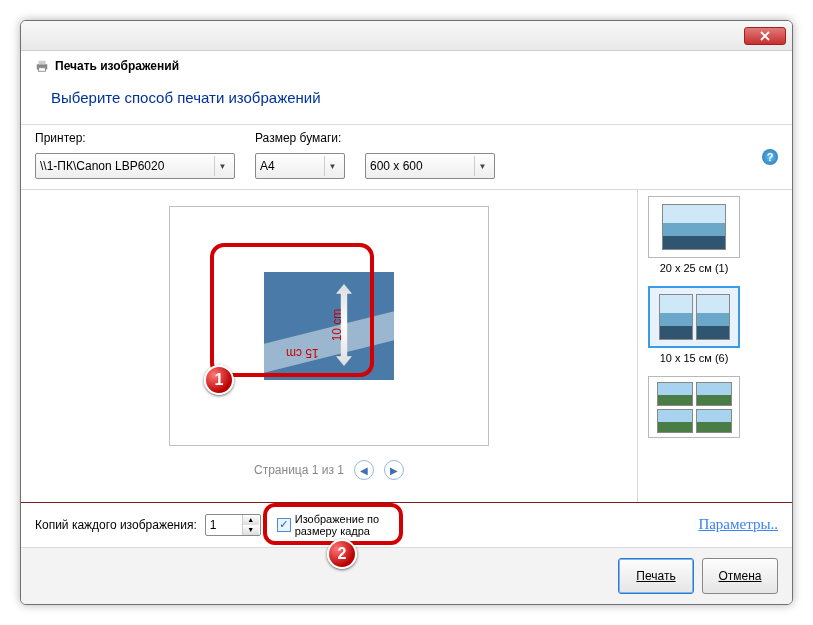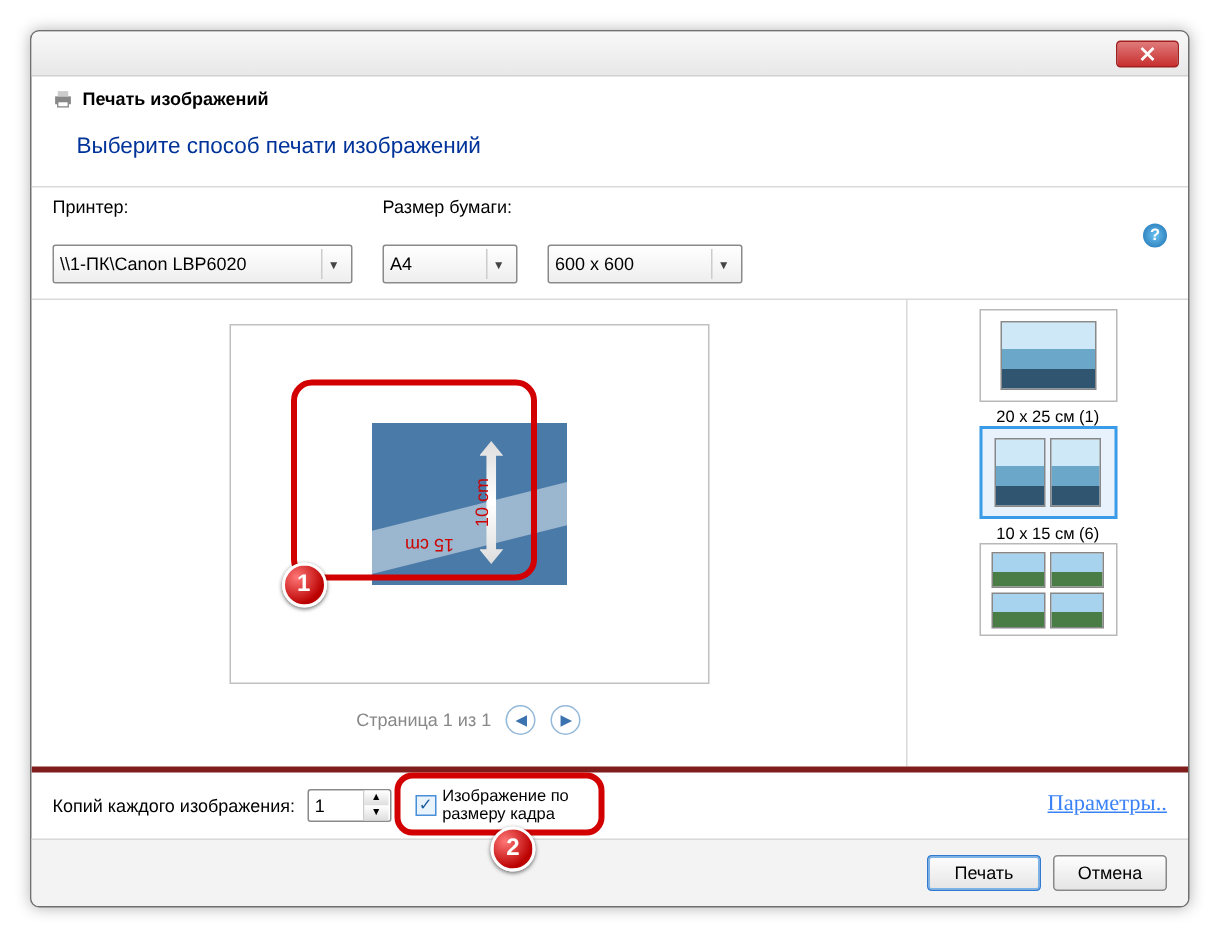--- a/index.html
+++ b/index.html
@@ -41,21 +41,21 @@
     color: #003399; font-size:15px;
   }
   .options {
     border-top:1px solid #d9d9d9;
     border-bottom:1px solid #d9d9d9;
     padding: 6px 14px 10px;
     display:flex; gap:20px; align-items:flex-end;
     position:relative;
   }
   .opt-group { display:flex; flex-direction:column; font-size:12px; }
-  .opt-group > label { margin-bottom:18px; }
+  .opt-group > label { margin-bottom:8px; }
   .combo {
     height:26px; border:1px solid #8a8a8a; border-radius:2px;
     background: linear-gradient(#fff,#eee);
     font-size:12px; padding: 2px 4px;
     display:flex; align-items:center; justify-content:space-between;
     cursor:pointer;
   }
   .combo .arrow {
     width:16px; height:100%; border-left:1px solid #ccc;
     display:flex; align-items:center; justify-content:center;
@@ -119,42 +119,42 @@
     margin-top:14px; display:flex; align-items:center; gap:10px;
     font-size:12px; color:#888;
   }
   .nav-btn {
     width:20px;height:20px;border-radius:50%;
     border:1px solid #95b9d9; background:#fff;
     display:flex;align-items:center;justify-content:center;
     color:#3b72b0; font-size:10px; cursor:pointer;
   }
   .layouts {
-    width:188px; border-left:1px solid #d9d9d9;
+    width:155px; border-left:1px solid #d9d9d9;
     overflow-y:auto; padding:6px 10px;
-    display:flex; flex-direction:column; align-items:center;
+    display:flex; flex-direction:column; gap:12px; align-items:flex-start;
     position:relative;
   }
   .layout-item { text-align:center; font-size:11px; cursor:pointer; }
   .layout-item .box {
     width:92px; height:62px; border:1px solid #b8b8b8; background:#fff;
     margin:0 auto 4px; padding:4px; display:flex; gap:3px; flex-wrap:wrap;
     align-content:center; justify-content:center;
   }
   .layout-item.selected .box { border:2px solid #3a9be8; background:#e7f2fc; }
   .mini {
     background: linear-gradient(#a7d3ef 55%, #4a7d46 55%);
     border:1px solid #888;
   }
   .mini.sky { background: linear-gradient(#cfe8f7 40%, #6aa7c8 40% 70%, #305570 70%); }
   .l1 .mini { width:64px; height:46px; }
   .l2 .mini { width:34px; height:46px; }
   .l4 .mini { width:36px; height:24px; }
   .bottom {
-    border-top:4px solid #7f1d1d;
+    border-top:1px solid #7f1d1d;
     padding: 6px 14px;
     font-size:12px;
     display:flex; align-items:center; gap:8px;
     position:relative;
   }
   .spinner {
     display:flex; border:1px solid #8a8a8a; border-radius:2px;
     height:22px; width:56px; background:#fff; align-items:center;
   }
   .spinner input {
@@ -185,25 +185,25 @@
     margin-left:auto; color:#3b82f6; text-decoration:underline;
     cursor:pointer; font-size:15px;font-family:Liberation Serif, serif;
   }
   .footer {
     border-top:1px solid #d9d9d9;
     padding:10px 14px;
     display:flex; justify-content:flex-end; gap:8px;
     background:#f3f3f3;
   }
   .btn {
-    min-width:76px; height:24px; padding:0 12px;
+    min-width:76px; height:36px; padding:0 12px;
     border:1px solid #888; border-radius:3px;
     background:linear-gradient(#fdfdfd,#e5e5e5);
     font-size:12px; cursor:pointer;
-    display:flex;align-items:center;justify-content:center;
+    display:flex;align-items:center;justify-content:center;text-decoration:underline;
   }
   .btn.default { border-color:#2f7bd1; box-shadow:0 0 0 1px #7db4e8 inset; }
   .badge2 { left:306px; bottom:-22px; }
 </style>
 </head>
 <body>
 
 <div class="window">
 
   <div class="titlebar">

